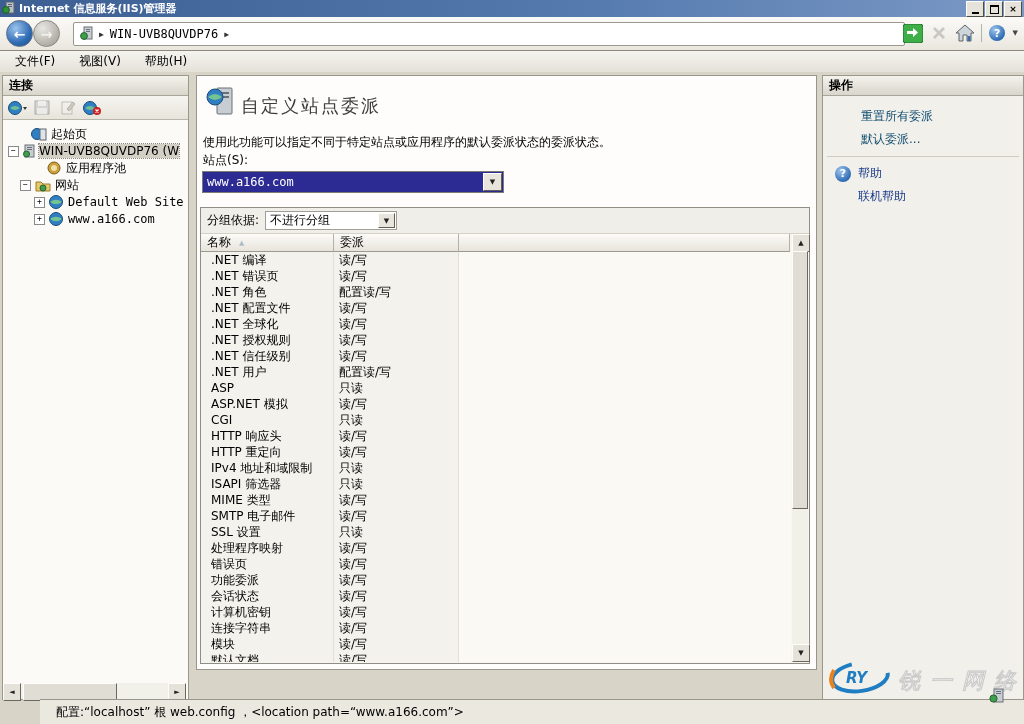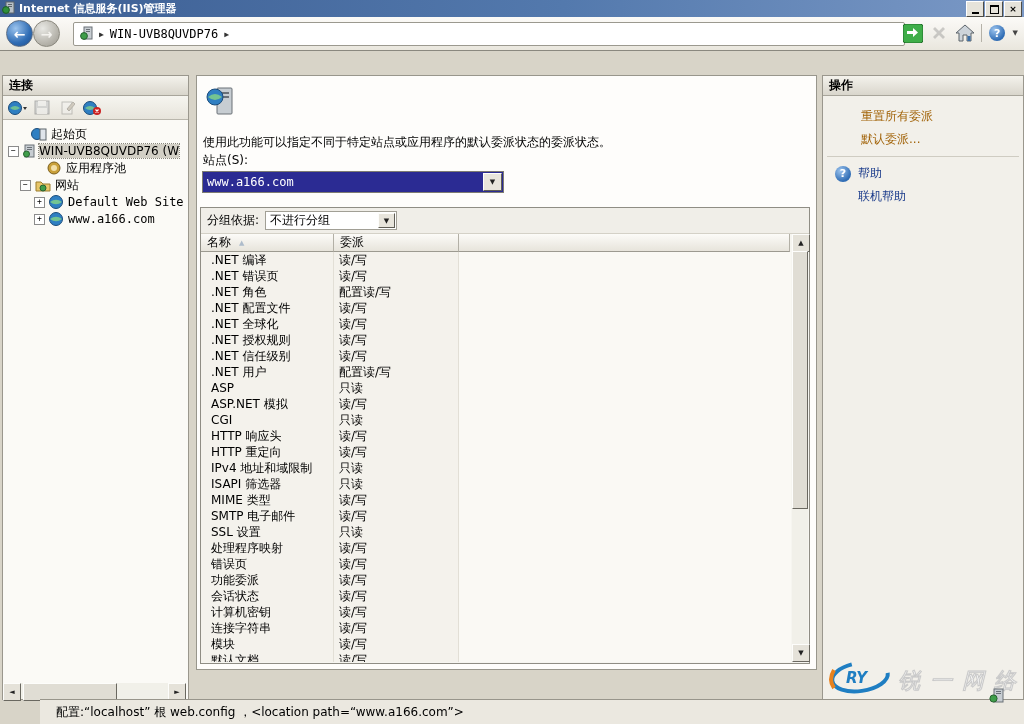--- a/index.html
+++ b/index.html
@@ -92,21 +92,21 @@
     border:1px solid;border-color:#fdfdfb #6a6860 #6a6860 #fdfdfb;box-sizing:border-box;}
   .vscroll .sb-btn{position:absolute;left:0;}
 
   
   .tabbar{left:190px;top:670px;width:625px;height:28px;border-left:1px solid #8f8d84;display:flex;align-items:center;gap:8px;padding-left:4px;box-sizing:border-box;}
   .tab{display:flex;align-items:center;gap:3px;padding:2px 6px 2px 3px;}
   .tab.selected{background:#fdfdfa;border:1px solid #76746c;}
 
   
   .right-panel{left:822px;top:75px;width:200px;height:623px;background:#f2f0ea;border:1px solid #9a978d;}
-  .action-link{color:#a16207;margin:6px 0 6px 38px;cursor:pointer;}
+  .action-link{color:#0c4a6e;margin:6px 0 6px 38px;cursor:pointer;}
   .act-sep{height:1px;background:#cfccc2;margin:8px 4px;}
   .help-row{display:flex;align-items:center;margin:6px 0 6px 12px;gap:7px;}
   .help-circ{width:16px;height:16px;border-radius:50%;background:radial-gradient(circle at 35% 30%,#9cc4ee,#2f6cb4 70%);
     color:#fff;font-size:11px;font-weight:bold;display:flex;align-items:center;justify-content:center;flex:none;}
   .link-blue{color:#1d3d8c;cursor:pointer;}
 
   
   .statusbar{left:0;top:699px;width:1024px;height:25px;background:#ebe8e0;border-top:1px solid #98958b;
     display:flex;align-items:center;padding-left:16px;box-sizing:border-box;
     font-family:"DejaVu Sans",sans-serif;margin-left:40px;}
@@ -177,20 +177,25 @@
           </svg>
       </span>
       <span class="sep-v"></span>
       <span class="tb-ico">
         <span class="help-circ">?</span>
       </span>
       <span class="caret">▼</span>
     </div>
   </div>
 
+  <div class="abs menubar">
+    <span class="menu-item">文件(F)</span>
+    <span class="menu-item">视图(V)</span>
+    <span class="menu-item">帮助(H)</span>
+  </div>
 
   <div class="abs left-panel">
     <div class="panel-hdr">连接</div>
     <div class="tree-toolbar">
       <span class="tt-btn">
         <svg width="20" height="16">
             <circle cx="8" cy="8" r="6.5" fill="#2f7fc2" stroke="#1b4c7a"></circle>
             <path d="M3 8 Q8 4 13 8 Q8 12 3 8" fill="#7fd08a" opacity=".8"></path>
             <path d="M16 7 l4 0 l-2 3 z" fill="#333"></path>
           </svg>
@@ -277,20 +282,21 @@
   <div class="abs main-panel">
     <span class="abs" style="left:8px;top:10px;">
       <svg width="30" height="30">
           <rect x="12" y="2" width="15" height="26" rx="1" fill="#c7cdd2" stroke="#6a7077"></rect>
           <rect x="15" y="6" width="9" height="2" fill="#6a7077"></rect>
           <rect x="15" y="10" width="9" height="2" fill="#6a7077"></rect>
           <circle cx="10" cy="11" r="8" fill="#2f7fc2" stroke="#1b4c7a"></circle>
           <path d="M3 11 Q10 5 17 11 Q10 17 3 11" fill="#7fd08a" opacity=".85"></path>
         </svg>
     </span>
+    <div class="abs main-title">自定义站点委派</div>
     <div class="abs main-desc">使用此功能可以指定不同于特定站点或应用程序的默认委派状态的委派状态。</div>
     <div class="abs site-label">站点(S):</div>
     <div class="abs site-combo">
       <span class="val">www.a166.com</span>
       <span class="dd-btn">▼</span>
     </div>
 
     <div class="abs listbox">
       <div class="groupbar">
         <span>分组依据:</span>

